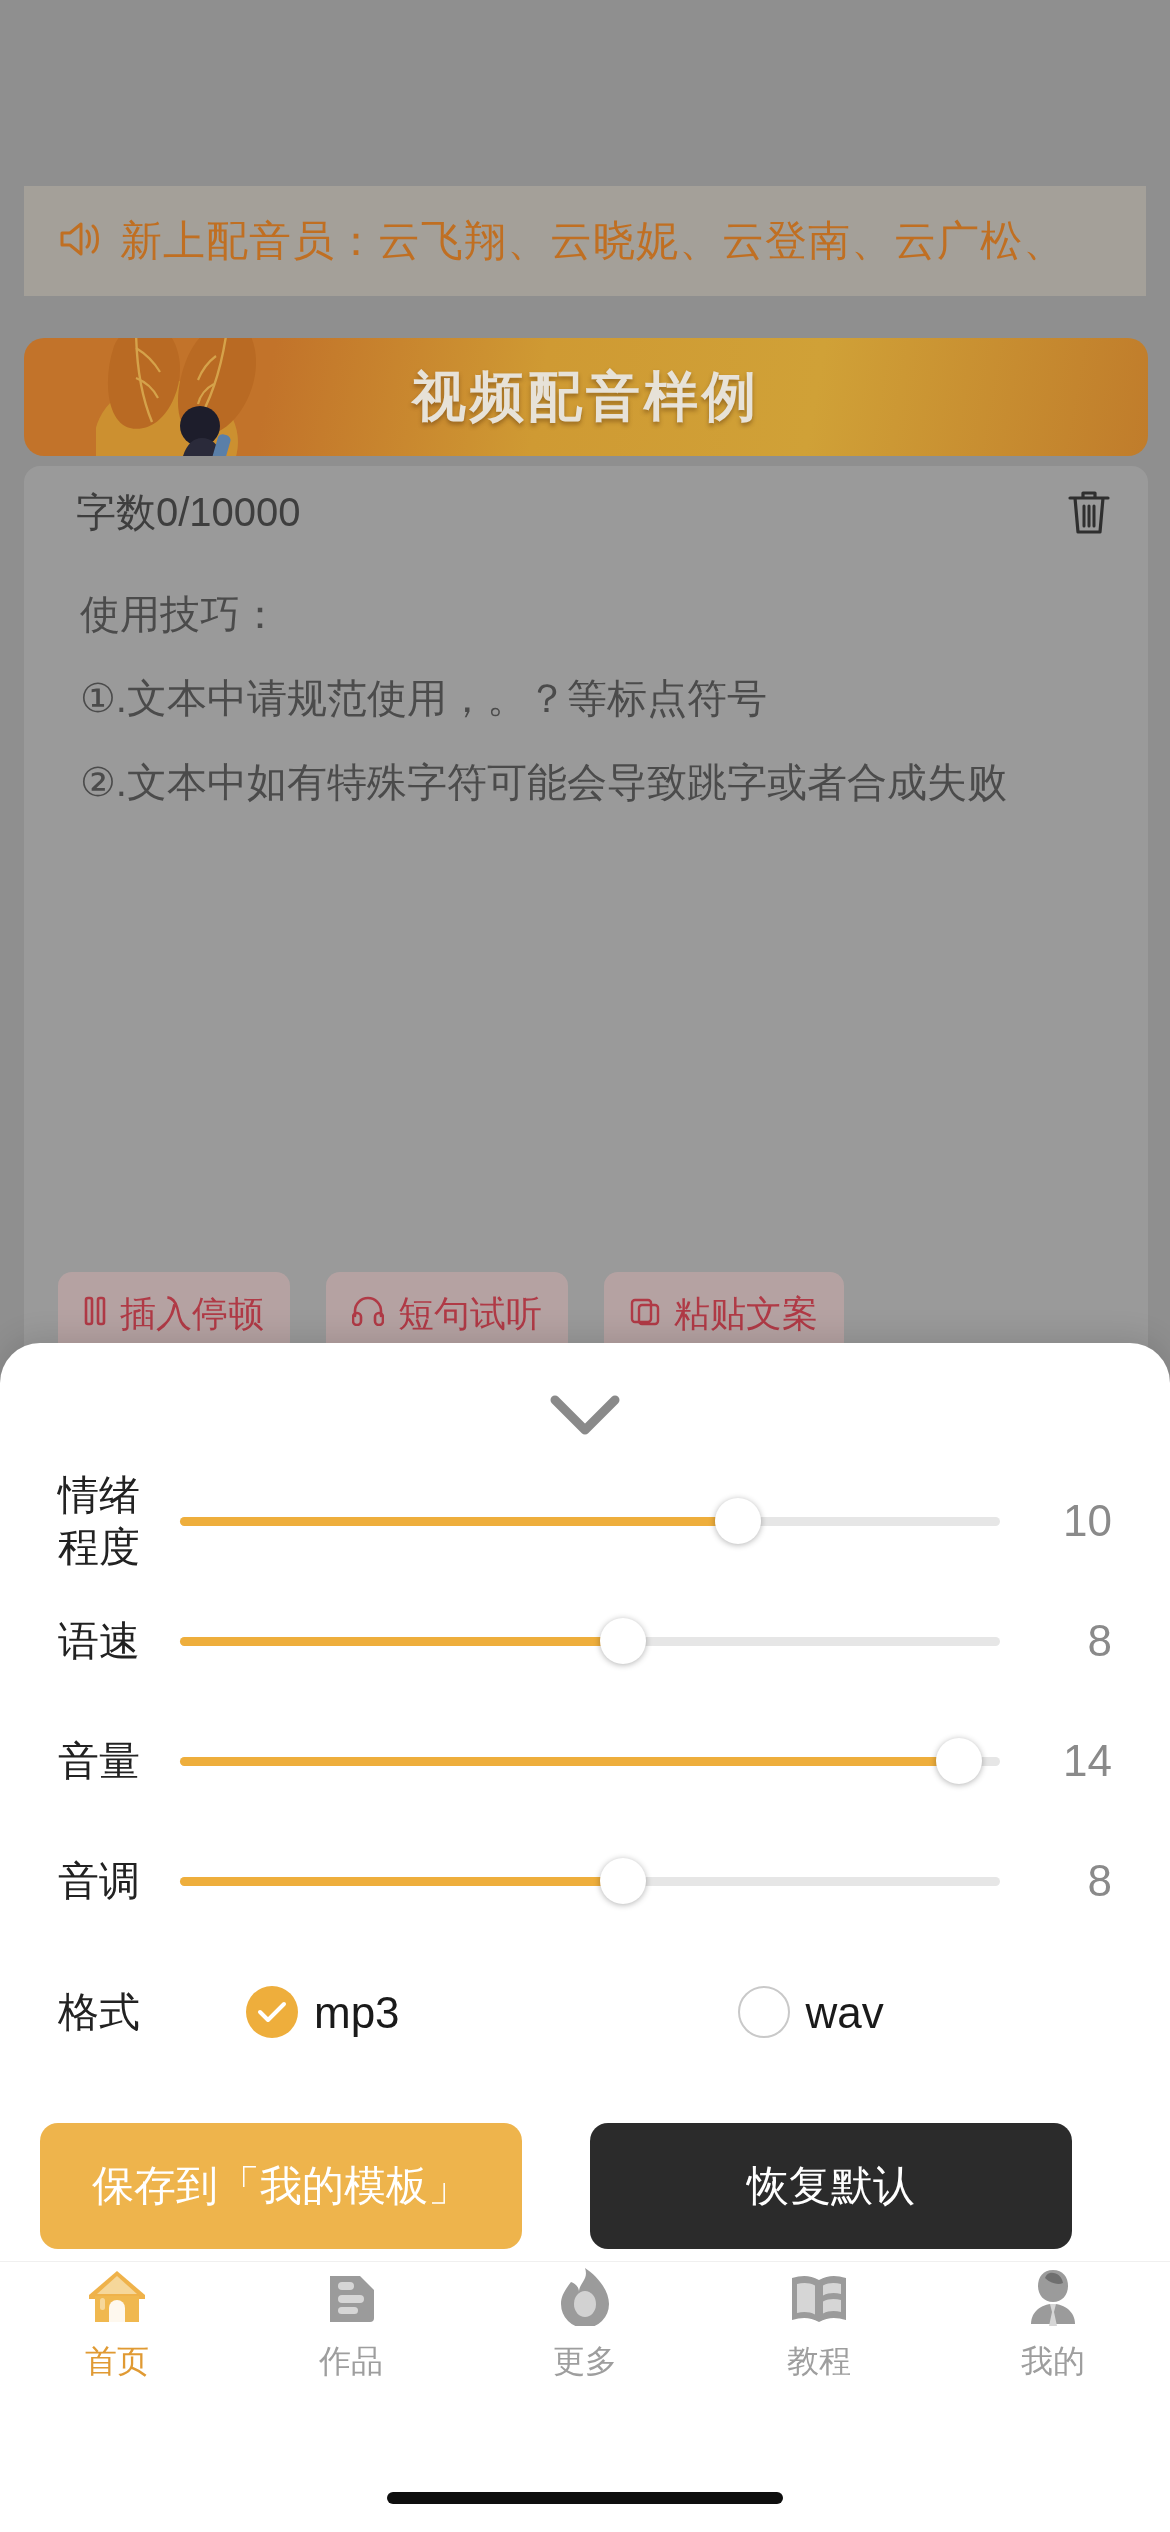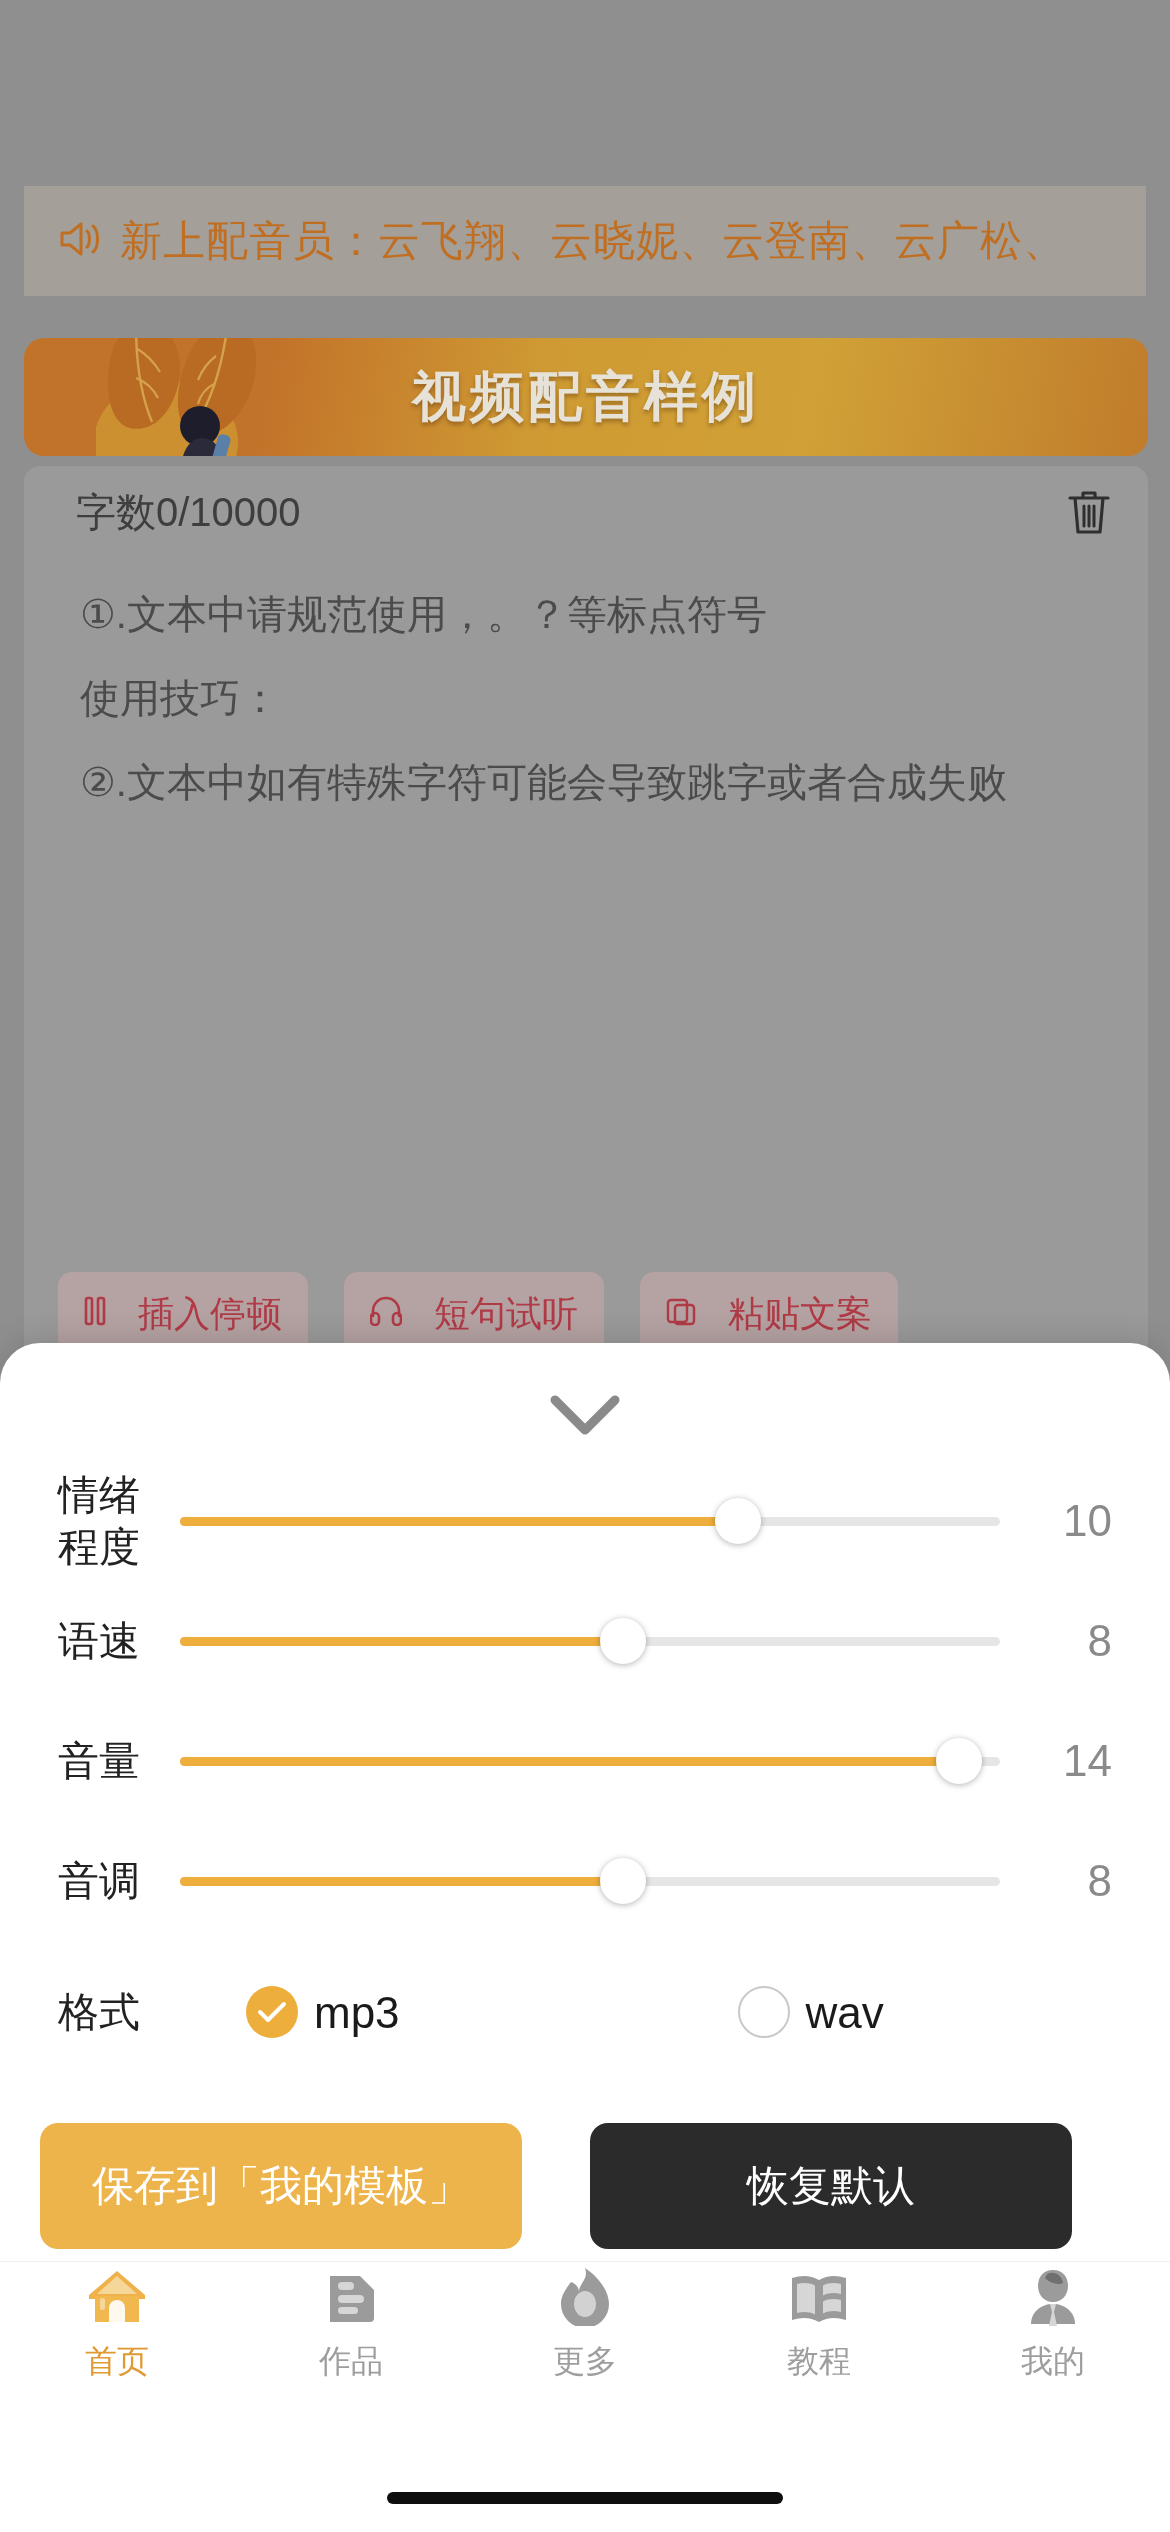--- a/index.html
+++ b/index.html
@@ -86,21 +86,21 @@
   .tip-line{ font-size:40px; color:#4b4b4b; line-height:84px; white-space:nowrap; }
 
   
   #editor-toolbar{
     position:absolute; top:1272px; left:58px;
     display:flex; gap:36px;
   }
   .chip{
     height:84px; padding:0 26px; border-radius:14px;
     background:rgba(226,176,176,0.38);
-    display:flex; align-items:center; gap:32px;
+    display:flex; align-items:center; gap:14px;
     font-size:36px; color:#b03a46; white-space:nowrap;
   }
   .chip svg{ flex:none; }
 
   
   #bottom-sheet{
     position:absolute; left:0; bottom:0; width:1170px; height:1189px;
     background:#ffffff; border-radius:40px 40px 0 0;
     box-shadow:0 -6px 30px rgba(0,0,0,.12);
   }
@@ -220,22 +220,22 @@
     <div id="editor-head">
       <span id="word-count">字数0/10000</span>
       <span id="trash-icon">
         <svg width="46" height="50" viewBox="0 0 46 50">
           <path d="M4 11h38M17 11V6h12v5M9 11l3 34h22l3-34" fill="none" stroke="#2f2f2f" stroke-width="3.2" stroke-linecap="round" stroke-linejoin="round"></path>
           <path d="M18 19v20M23 19v20M28 19v20" stroke="#2f2f2f" stroke-width="3" stroke-linecap="round"></path>
         </svg>
       </span>
     </div>
     <div id="editor-body">
+      <div class="tip-line">使用技巧：</div>
       <div class="tip-line">①.文本中请规范使用，。？等标点符号</div>
-      <div class="tip-line">使用技巧：</div>
       <div class="tip-line">②.文本中如有特殊字符可能会导致跳字或者合成失败</div>
     </div>
   </div>
 
   <div id="editor-toolbar">
     <div class="chip">
       <span>
         <svg width="22" height="30" viewBox="0 0 22 30">
           <rect x="2" y="2" width="6" height="26" rx="2" fill="none" stroke="#b03a46" stroke-width="2.6"></rect>
           <rect x="14" y="2" width="6" height="26" rx="2" fill="none" stroke="#b03a46" stroke-width="2.6"></rect>

